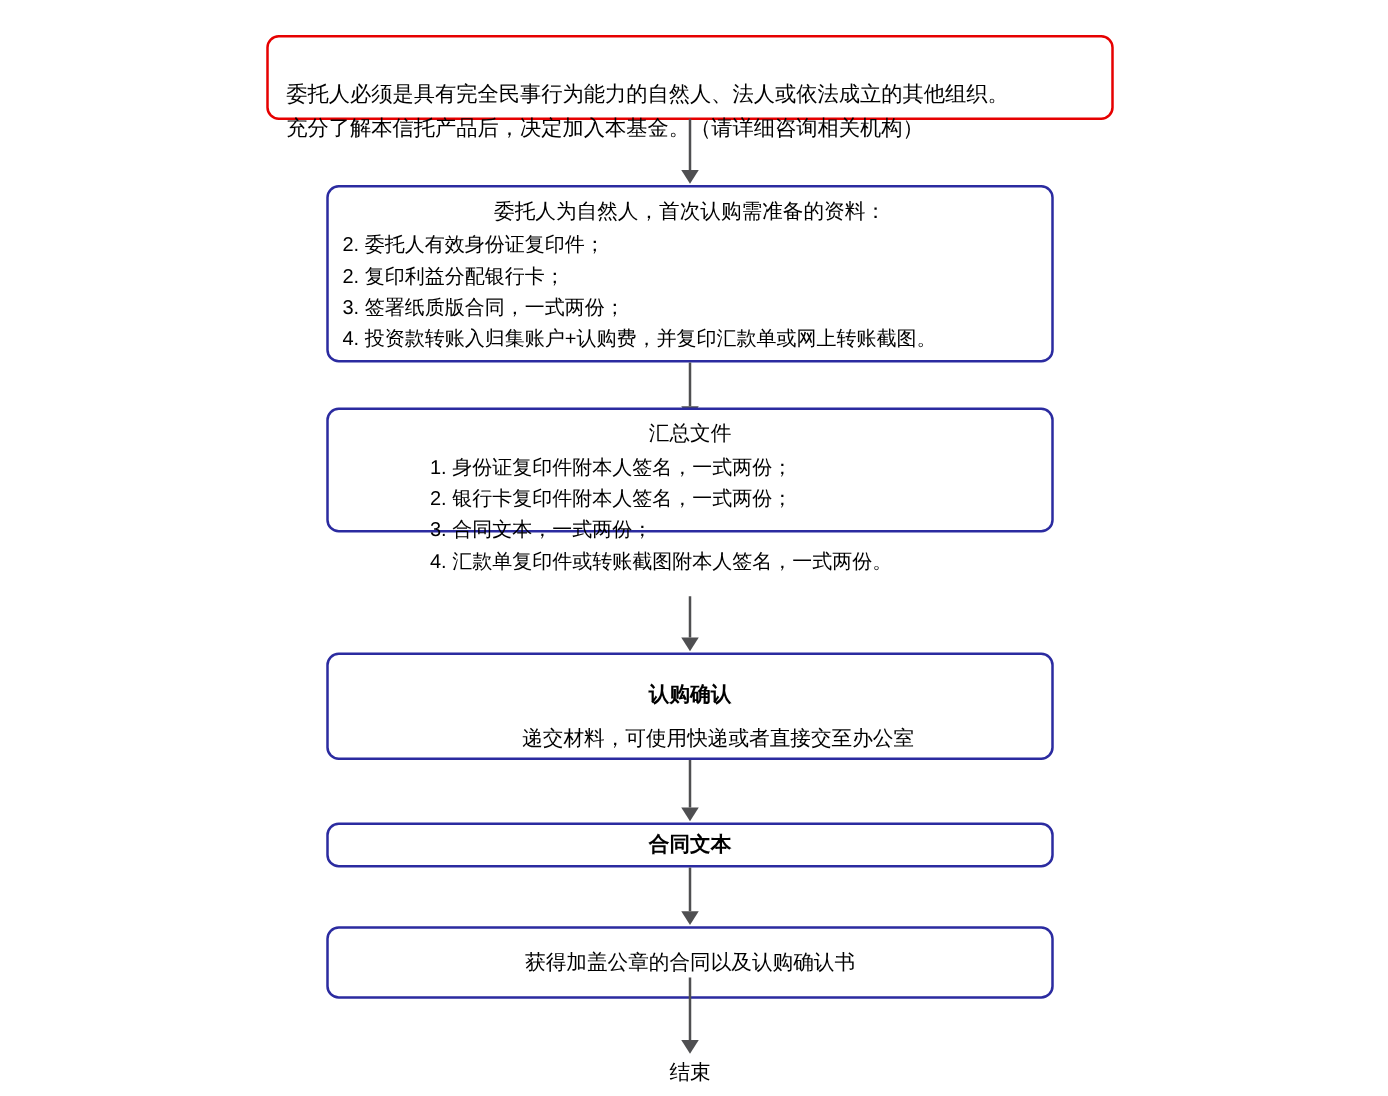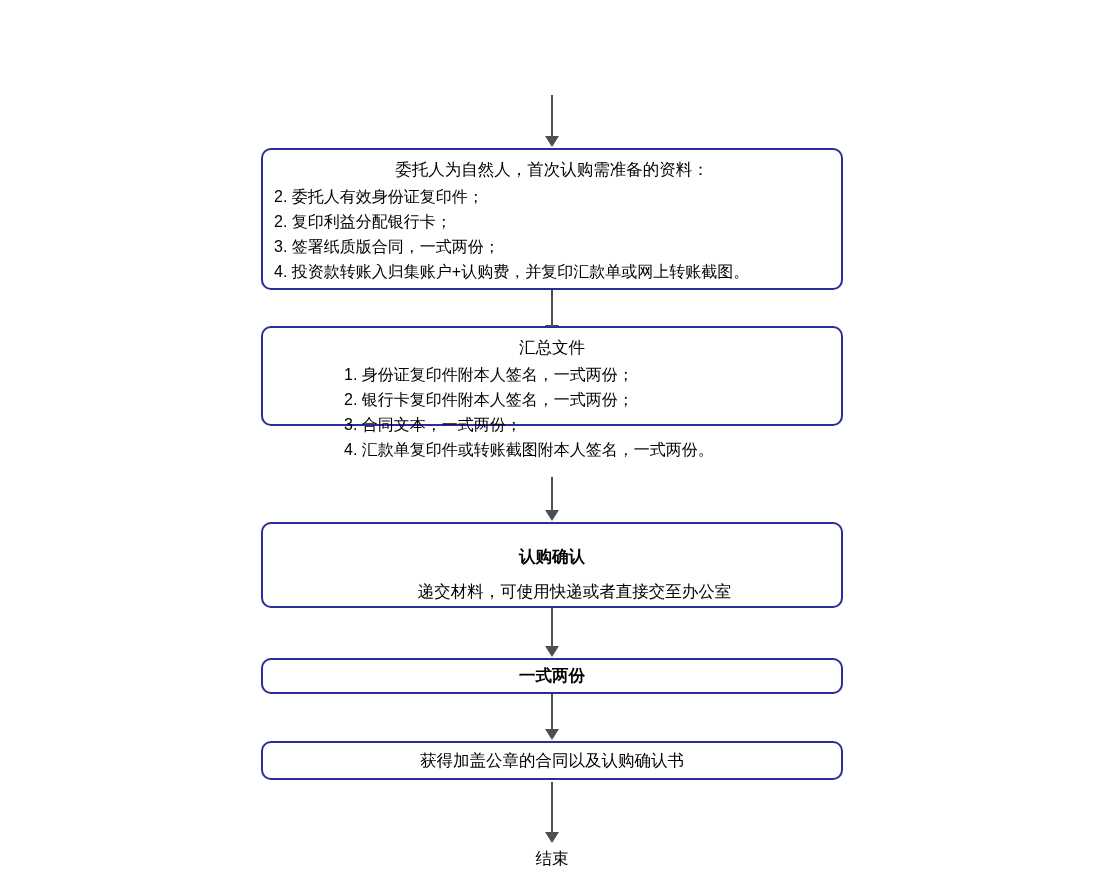--- a/index.html
+++ b/index.html
@@ -106,20 +106,24 @@
     transform: translateX(-50%);
     font-size: 16.5px;
     line-height: 22px;
   }
 </style>
 </head>
 <body>
 
 <div class="canvas">
 
+  <div class="box intro-box">
+    <span>委托人必须是具有完全民事行为能力的自然人、法人或依法成立的其他组织。
+充分了解本信托产品后，决定加入本基金。（请详细咨询相关机构）</span>
+  </div>
 
   <div class="arrow" style="top:95px;height:52px">
     <div class="shaft"></div>
     <div class="head"></div>
   </div>
 
   <div class="box step" style="top:148px;height:142px">
     <div class="box-title">委托人为自然人，首次认购需准备的资料：</div>
     <div class="list">
       <div class="li">2. 委托人有效身份证复印件；</div>
@@ -153,29 +157,29 @@
     <div class="confirm-title">认购确认</div>
     <div class="confirm-sub">递交材料，可使用快递或者直接交至办公室</div>
   </div>
 
   <div class="arrow" style="top:608px;height:49px">
     <div class="shaft"></div>
     <div class="head"></div>
   </div>
 
   <div class="box step single-line bold" style="top:658px;height:36px">
-    <span>一式两份</span>
+    <span>合同文本</span>
   </div>
 
   <div class="arrow" style="top:694px;height:46px">
     <div class="shaft"></div>
     <div class="head"></div>
   </div>
 
-  <div class="box step single-line" style="top:741px;height:39px">
+  <div class="box step single-line" style="top:741px;height:58px">
     <span>获得加盖公章的合同以及认购确认书</span>
   </div>
 
   <div class="arrow" style="top:782px;height:61px">
     <div class="shaft"></div>
     <div class="head"></div>
   </div>
 
   <div class="end-label">结束</div>
 

